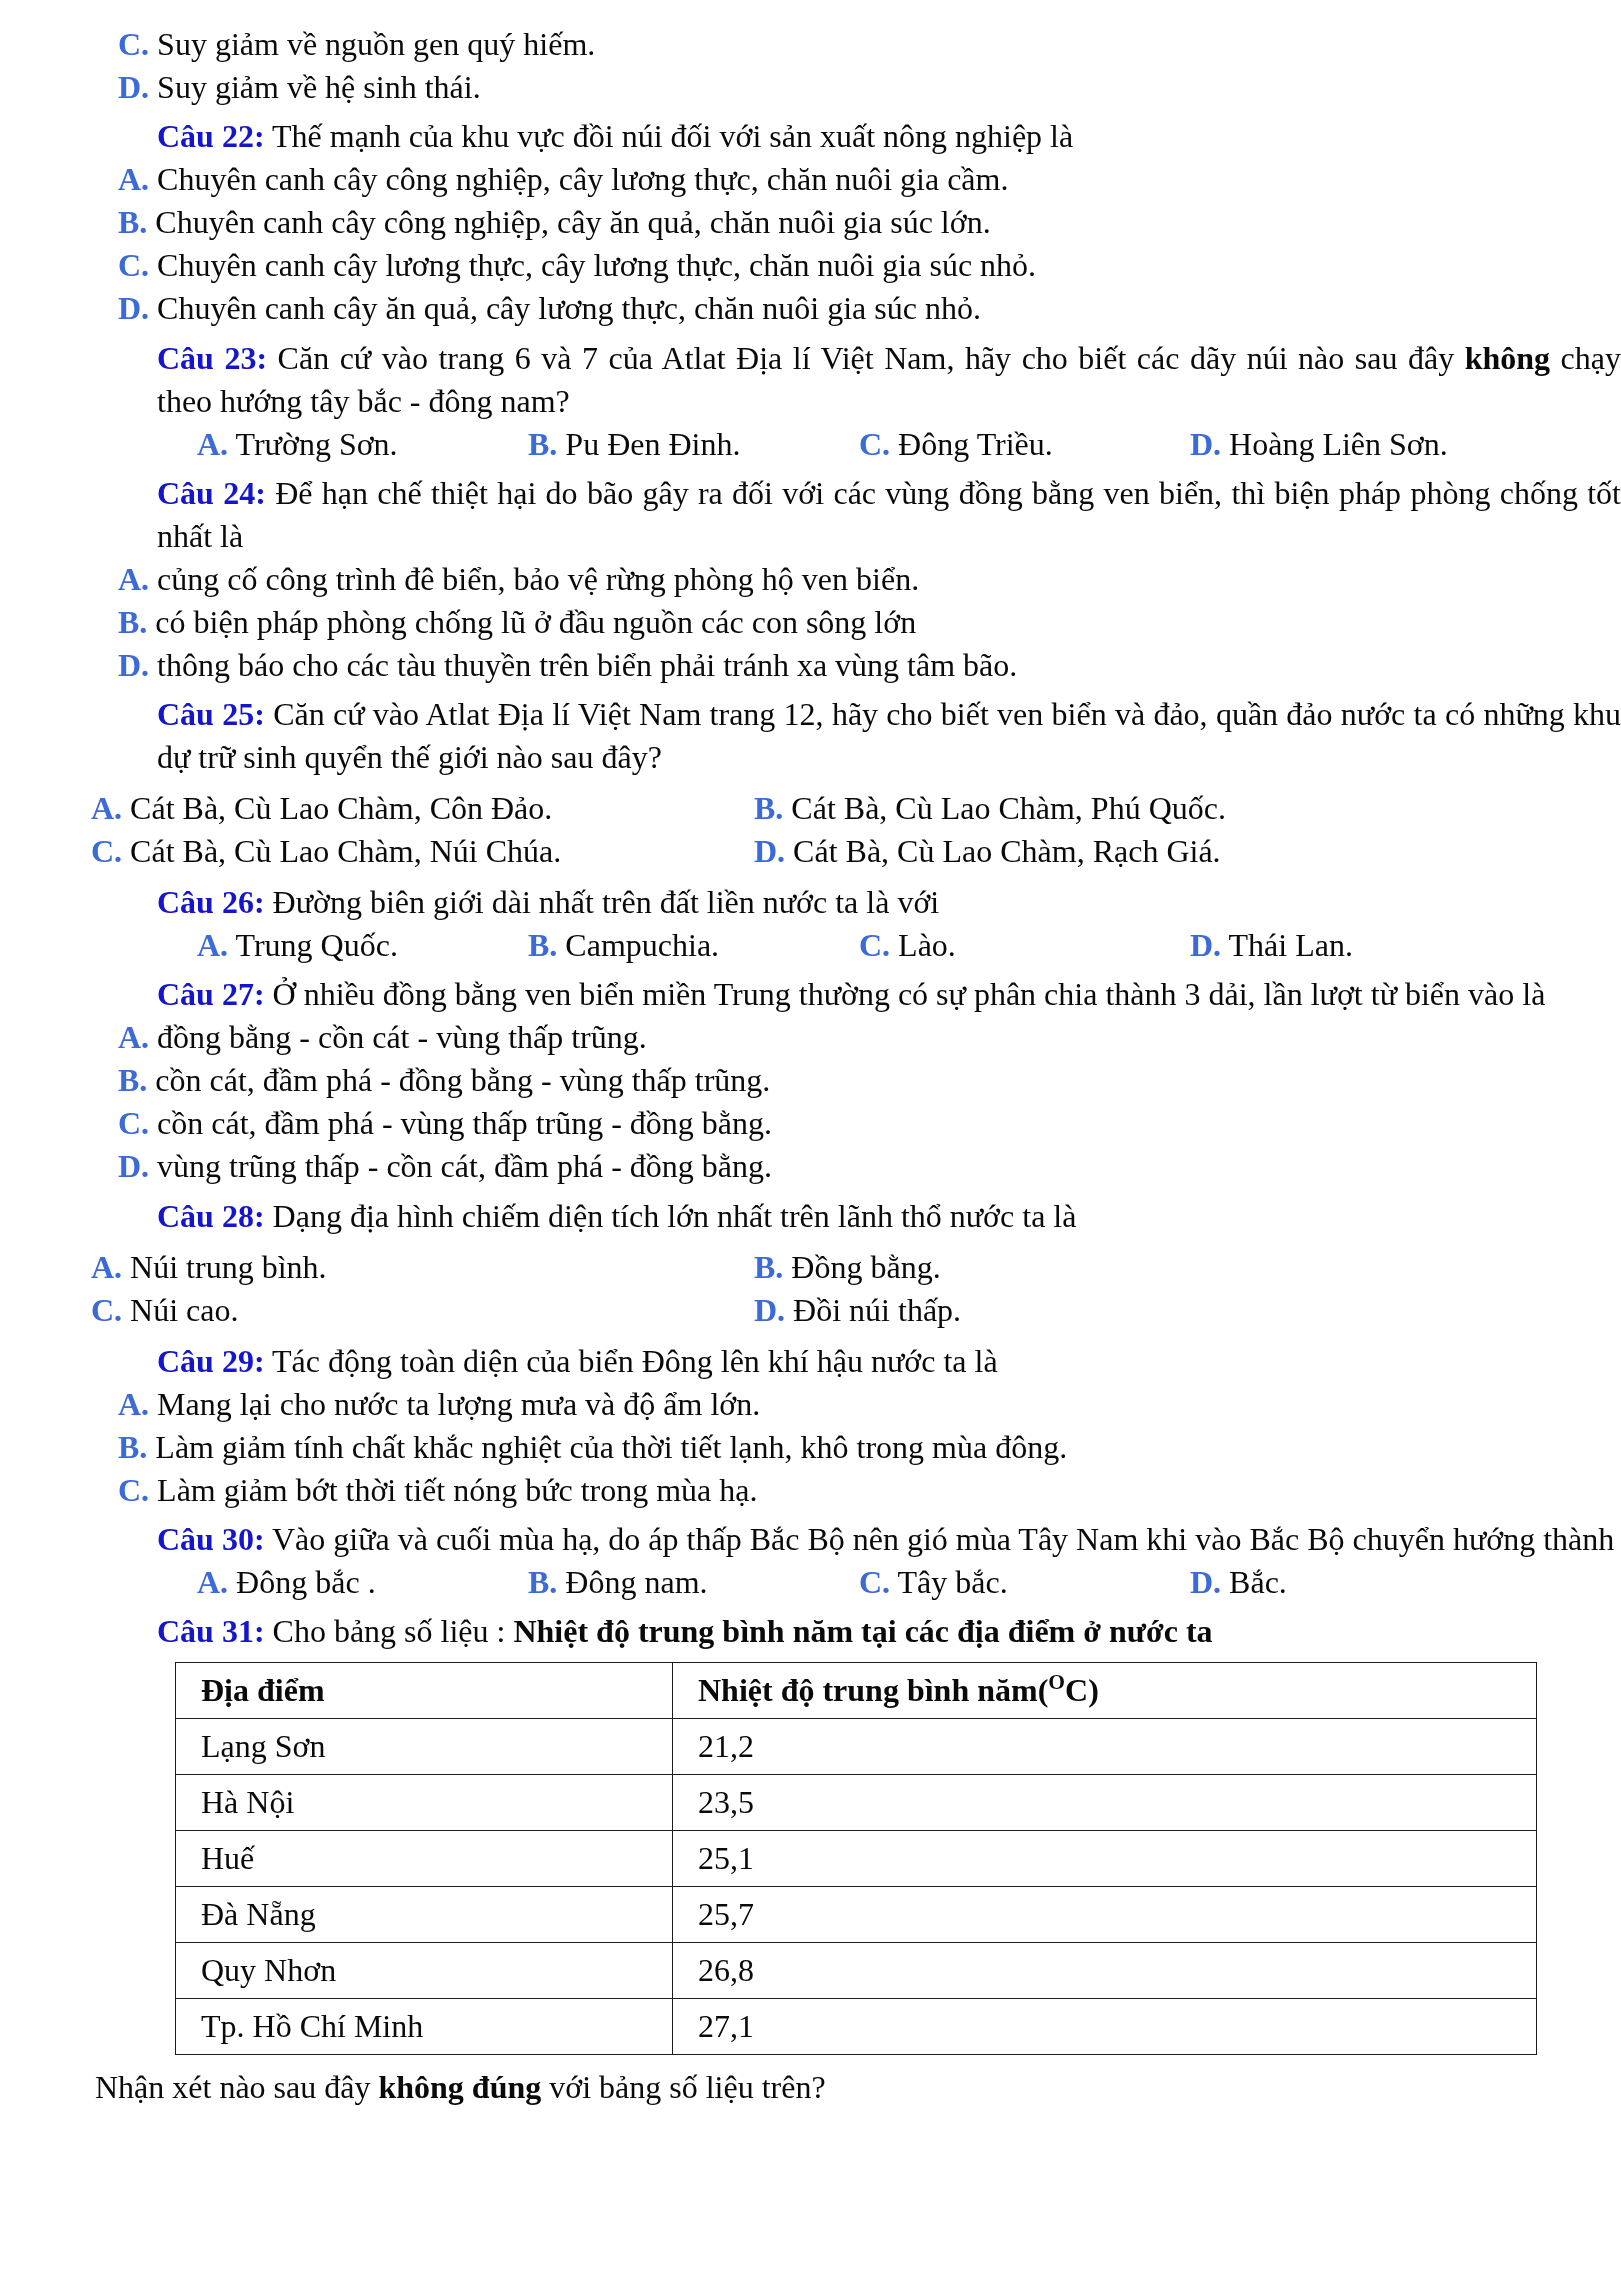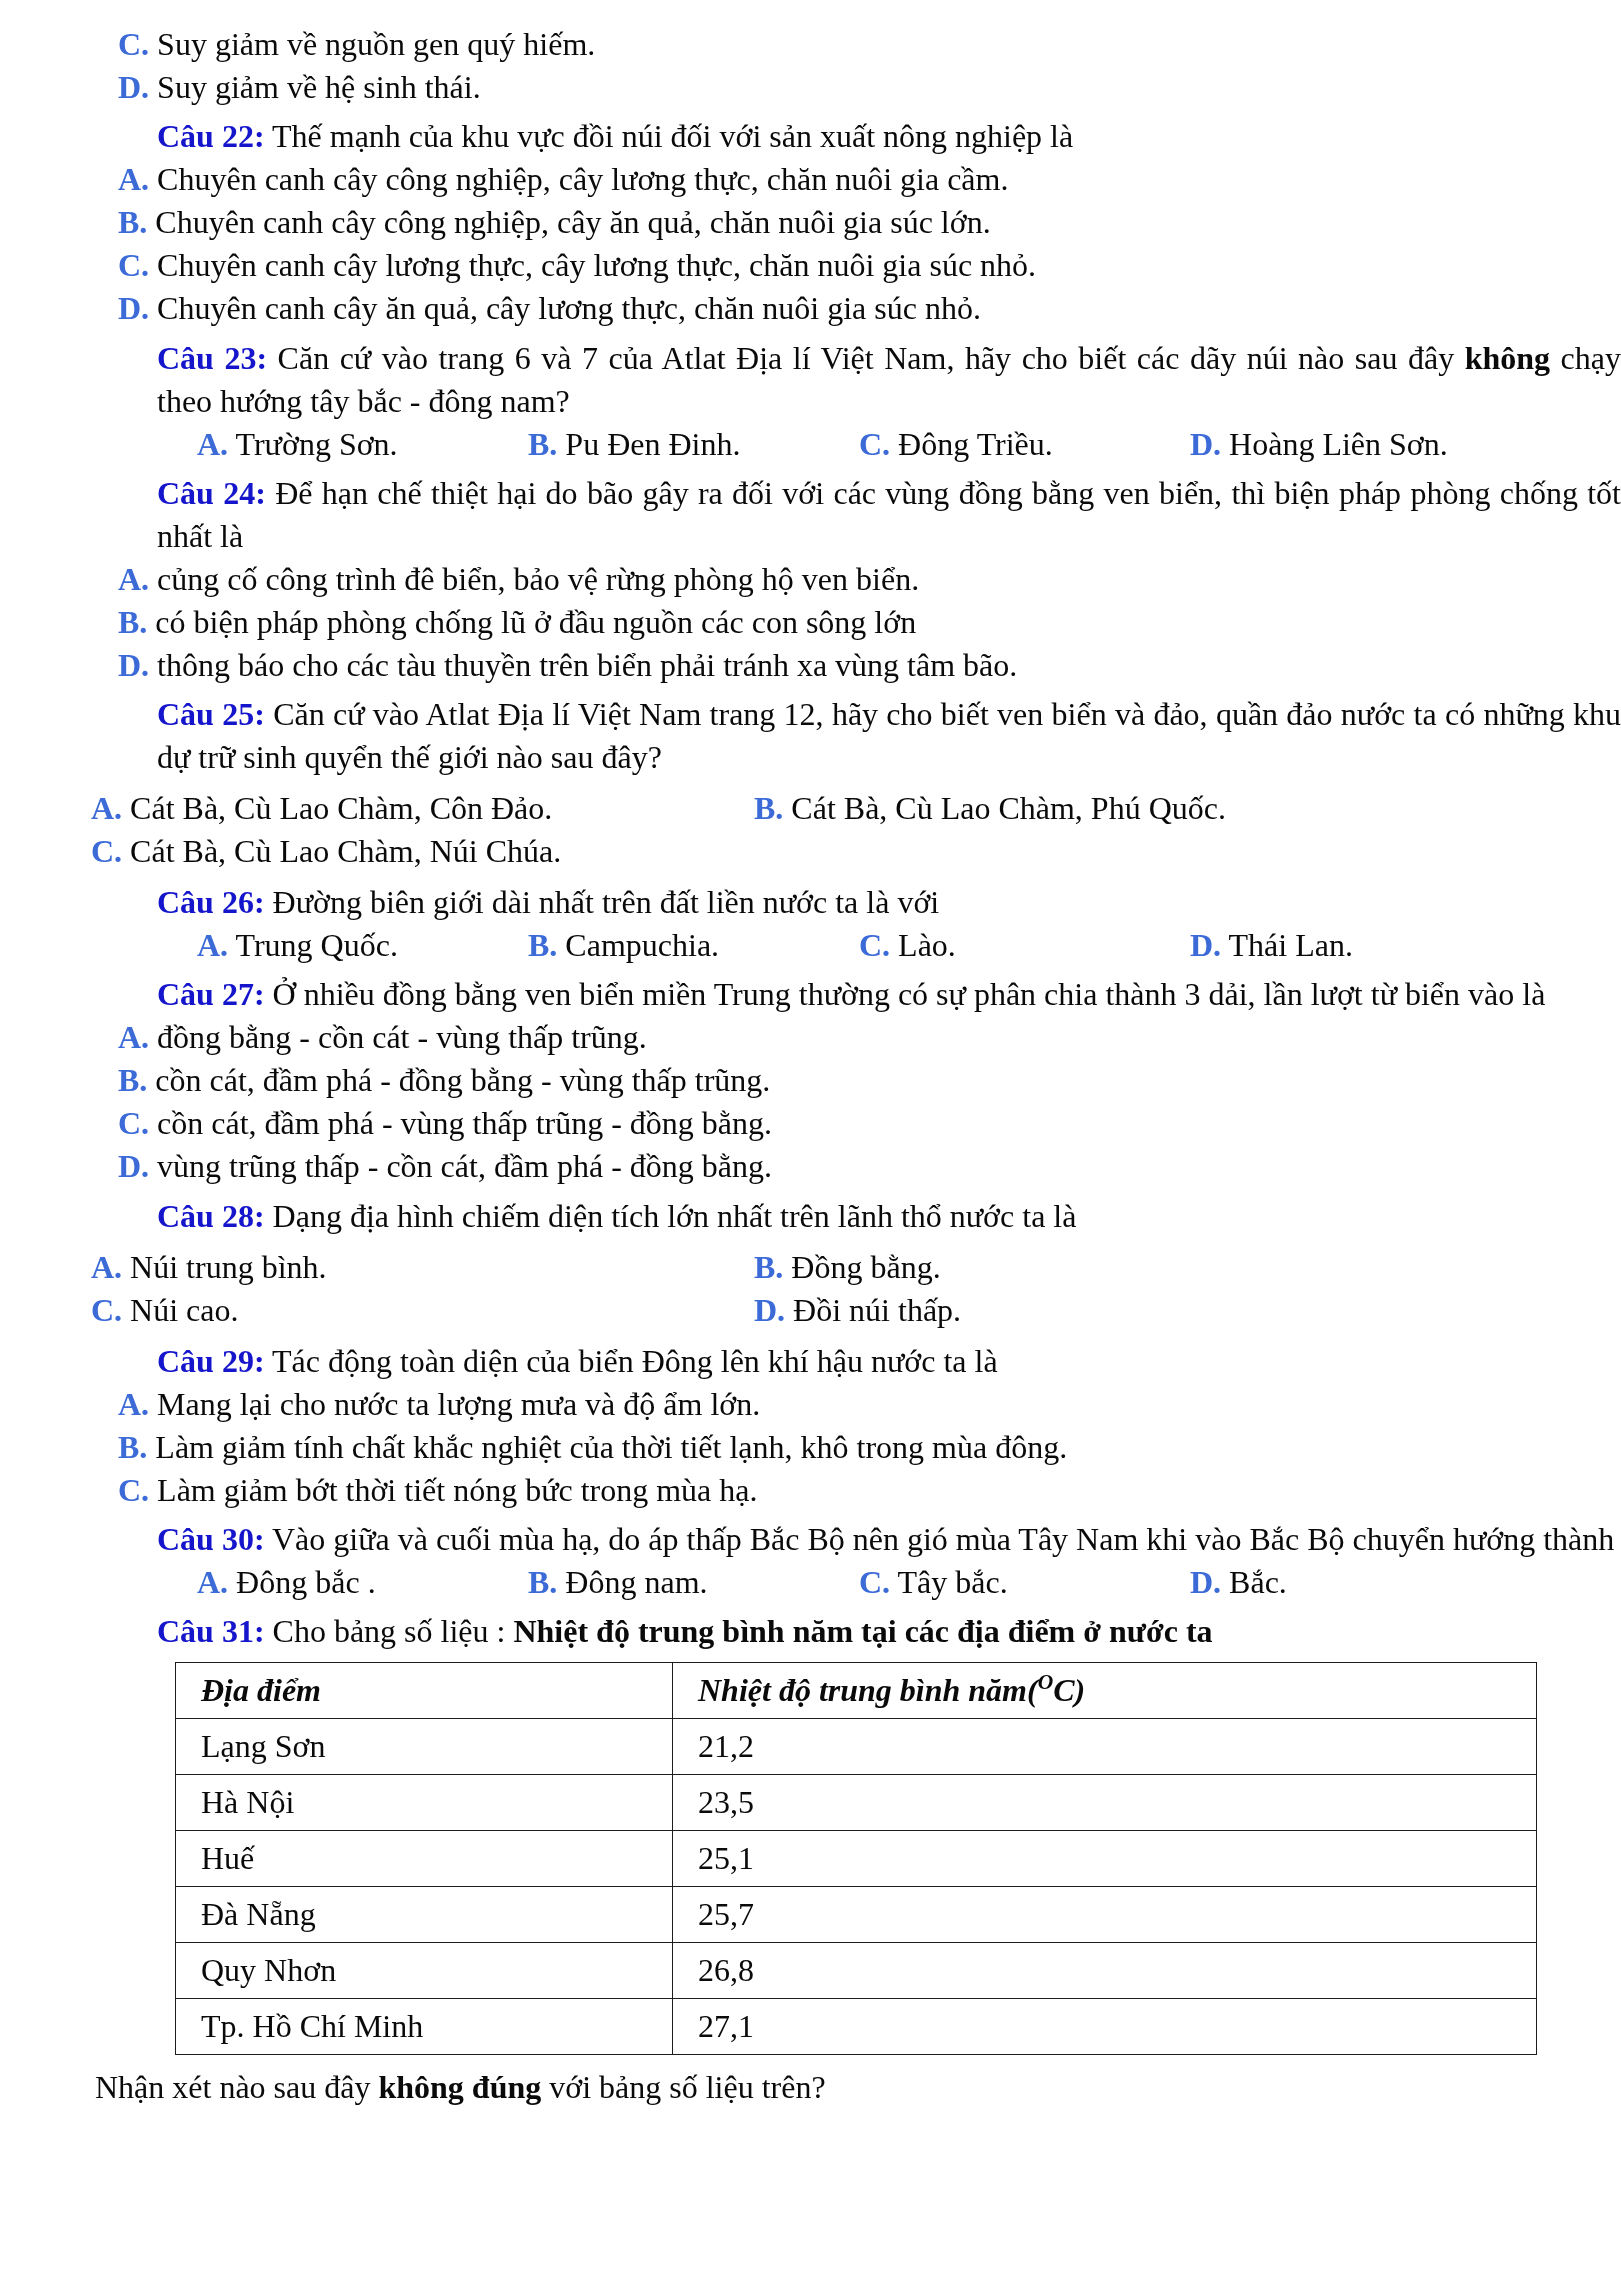--- a/index.html
+++ b/index.html
@@ -33,21 +33,21 @@
     width:1362px;
     table-layout:fixed;
   }
   table.data td{
     border:1.8px solid #1c1c1c;
     height:55px;
     padding:0 0 0 25px;
     vertical-align:middle;
   }
   td.c1{width:471px;}
-  .th{font-weight:bold;font-style:italic;}
+  .th{font-weight:bold;}
   sup{font-size:21.5px;line-height:0;font-weight:bold;}
   .closing{margin-top:10.7px;padding-left:95px;}
 </style>
 </head>
 <body>
 
 <div class="page">
 
   <p class="opt-stack"><span class="letter">C.</span> <span>Suy giảm về nguồn gen quý hiếm.</span></p>
   <p class="opt-stack"><span class="letter">D.</span> <span>Suy giảm về hệ sinh thái.</span></p>
@@ -76,20 +76,21 @@
     <p class="opt-stack"><span class="letter">B.</span> <span>có biện pháp phòng chống lũ ở đầu nguồn các con sông lớn</span></p>
     <p class="opt-stack"><span class="letter">D.</span> <span>thông báo cho các tàu thuyền trên biển phải tránh xa vùng tâm bão.</span></p>
   </div>
 
   <div class="q">
     <p class="qline"><span class="qlabel">Câu 25:</span> <span>Căn cứ vào Atlat Địa lí Việt Nam trang 12, hãy cho biết ven biển và đảo, quần đảo nước ta có những khu dự trữ sinh quyển thế giới nào sau đây?</span></p>
     <div class="opt-cols2">
       <span class="opt-cell"><span class="letter">A.</span> <span>Cát Bà, Cù Lao Chàm, Côn Đảo.</span></span>
       <span class="opt-cell"><span class="letter">B.</span> <span>Cát Bà, Cù Lao Chàm, Phú Quốc.</span></span>
       <span class="opt-cell"><span class="letter">C.</span> <span>Cát Bà, Cù Lao Chàm, Núi Chúa.</span></span>
+      <span class="opt-cell"><span class="letter">D.</span> <span>Cát Bà, Cù Lao Chàm, Rạch Giá.</span></span>
     </div>
   </div>
 
   <div class="q">
     <p class="qline single"><span class="qlabel">Câu 26:</span> <span> Đường biên giới dài nhất trên đất liền nước ta là với</span></p>
     <div class="opt-row4">
       <span class="opt-cell"><span class="letter">A.</span> <span>Trung Quốc.</span></span>
       <span class="opt-cell"><span class="letter">B.</span> <span>Campuchia.</span></span>
       <span class="opt-cell"><span class="letter">C.</span> <span>Lào.</span></span>
       <span class="opt-cell"><span class="letter">D.</span> <span>Thái Lan.</span></span>

